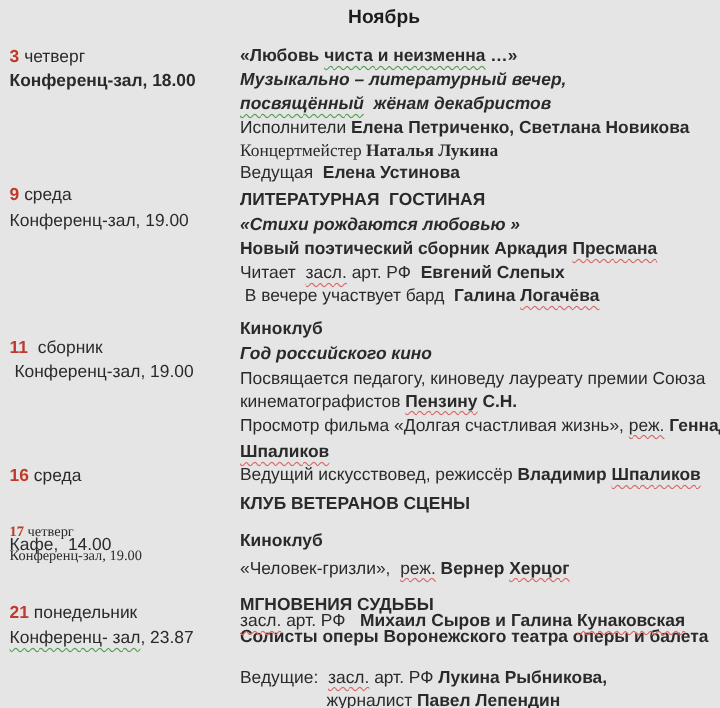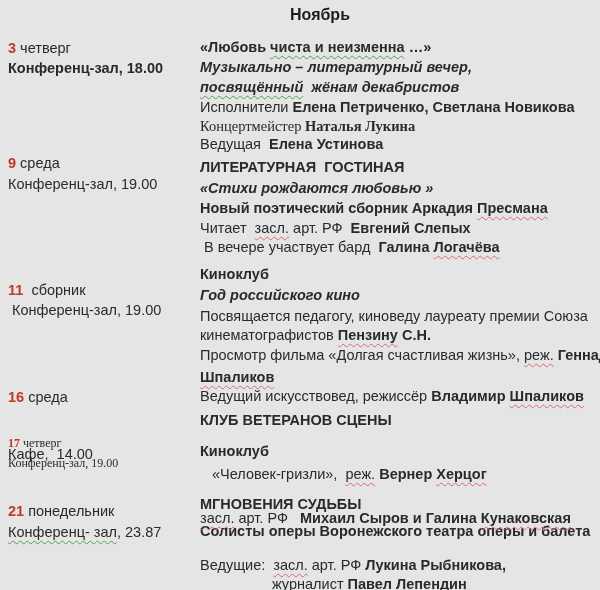--- a/index.html
+++ b/index.html
@@ -70,21 +70,21 @@
       <div class="line" style="top: 327px; left: 200px;"><span>кинематографистов </span><span class="b ur">Пензину</span><span class="b"> С.Н.</span></div>
       <div class="line" style="top: 347px; left: 200px;"><span>Просмотр фильма «Долгая счастливая жизнь», </span><span class="ur">реж.</span><span> </span><span class="b">Геннадий</span></div>
       <div class="line" style="top: 369px; left: 200px;"><span class="b ur">Шпаликов</span></div>
       <div class="line" style="top: 388px; left: 200px;"><span>Ведущий искусствовед, режиссёр </span><span class="b">Владимир </span><span class="b ur">Шпаликов</span></div>
       <div class="line" style="top: 389px; left: 8px;"><span class="rn">16</span><span> среда</span></div>
       <div class="line" style="top: 410px; left: 8px; margin-top: 36px;"><span>Кафе,  14.00</span></div>
       <div class="line" style="top: 412px; left: 200px;"><span class="b">КЛУБ ВЕТЕРАНОВ СЦЕНЫ</span></div>
       <div class="line serif" style="top: 437px; left: 8px;"><span class="rn">17</span><span> четверг</span></div>
       <div class="line serif" style="top: 457px; left: 8px;"><span>Конференц-зал, 19.00</span></div>
       <div class="line" style="top: 443px; left: 200px;"><span class="b">Киноклуб</span></div>
-      <div class="line" style="top: 466px; left: 200px; margin-left: 12px;"><span>«Человек-гризли»,  </span><span class="ur">реж.</span><span> </span><span class="b">Вернер </span><span class="b ur">Херцог</span></div>
+      <div class="line" style="top: 466px; left: 200px;"><span>«Человек-гризли»,  </span><span class="ur">реж.</span><span> </span><span class="b">Вернер </span><span class="b ur">Херцог</span></div>
       <div class="line" style="top: 503px; left: 8px;"><span class="rn">21</span><span> понедельник</span></div>
       <div class="line" style="top: 524px; left: 8px;"><span class="ug">Конференц- зал</span><span>, 23.87</span></div>
       <div class="line" style="top: 496px; left: 200px;"><span class="b">МГНОВЕНИЯ СУДЬБЫ</span></div>
       <div class="line" style="top: 523px; left: 200px;"><span class="b">Солисты оперы Воронежского театра оперы и балета</span></div>
       <div class="line" style="top: 510px; left: 200px;"><span class="ur">засл.</span><span> арт. РФ   </span><span class="b">Михаил Сыров и Галина </span><span class="b ur">Кунаковская</span></div>
       <div class="line" style="top: 557px; left: 200px;"><span>Ведущие:  </span><span class="ur">засл.</span><span> арт. РФ </span><span class="b">Лукина Рыбникова,</span></div>
       <div class="line" style="top: 576px; left: 272px;"><span>журналист </span><span class="b">Павел </span><span class="b ur">Лепендин</span></div>
     </div>
 </div>
 

